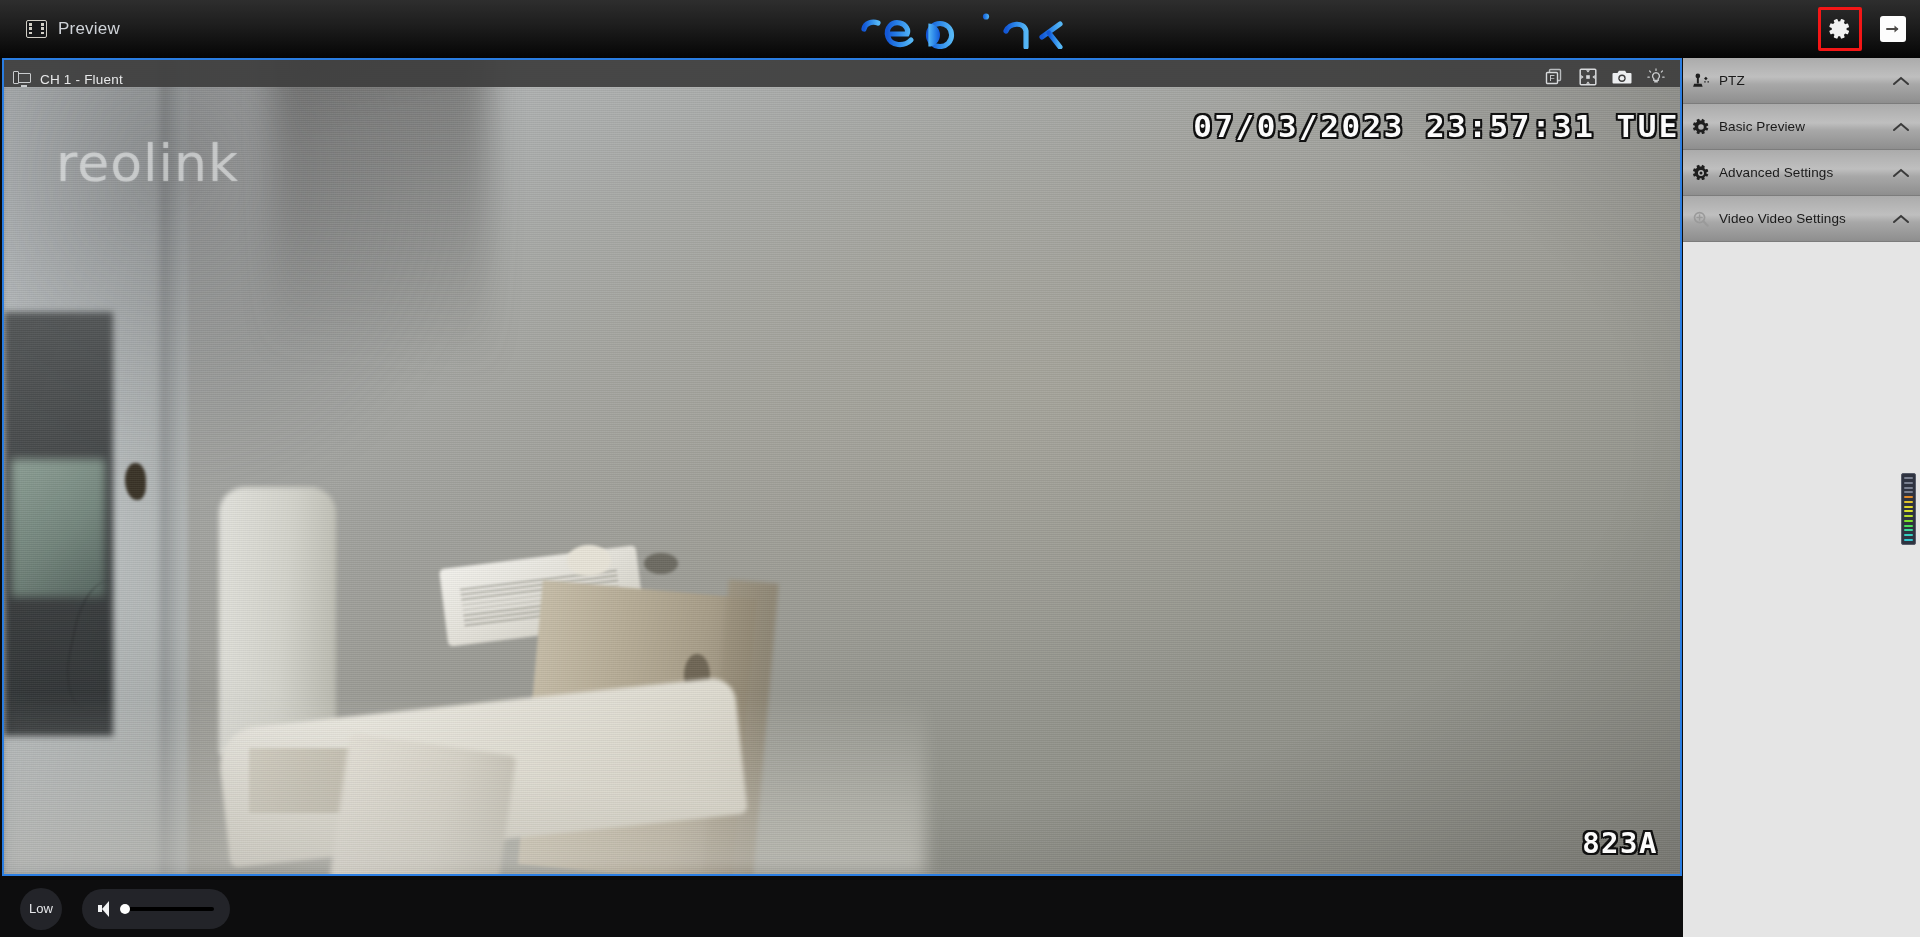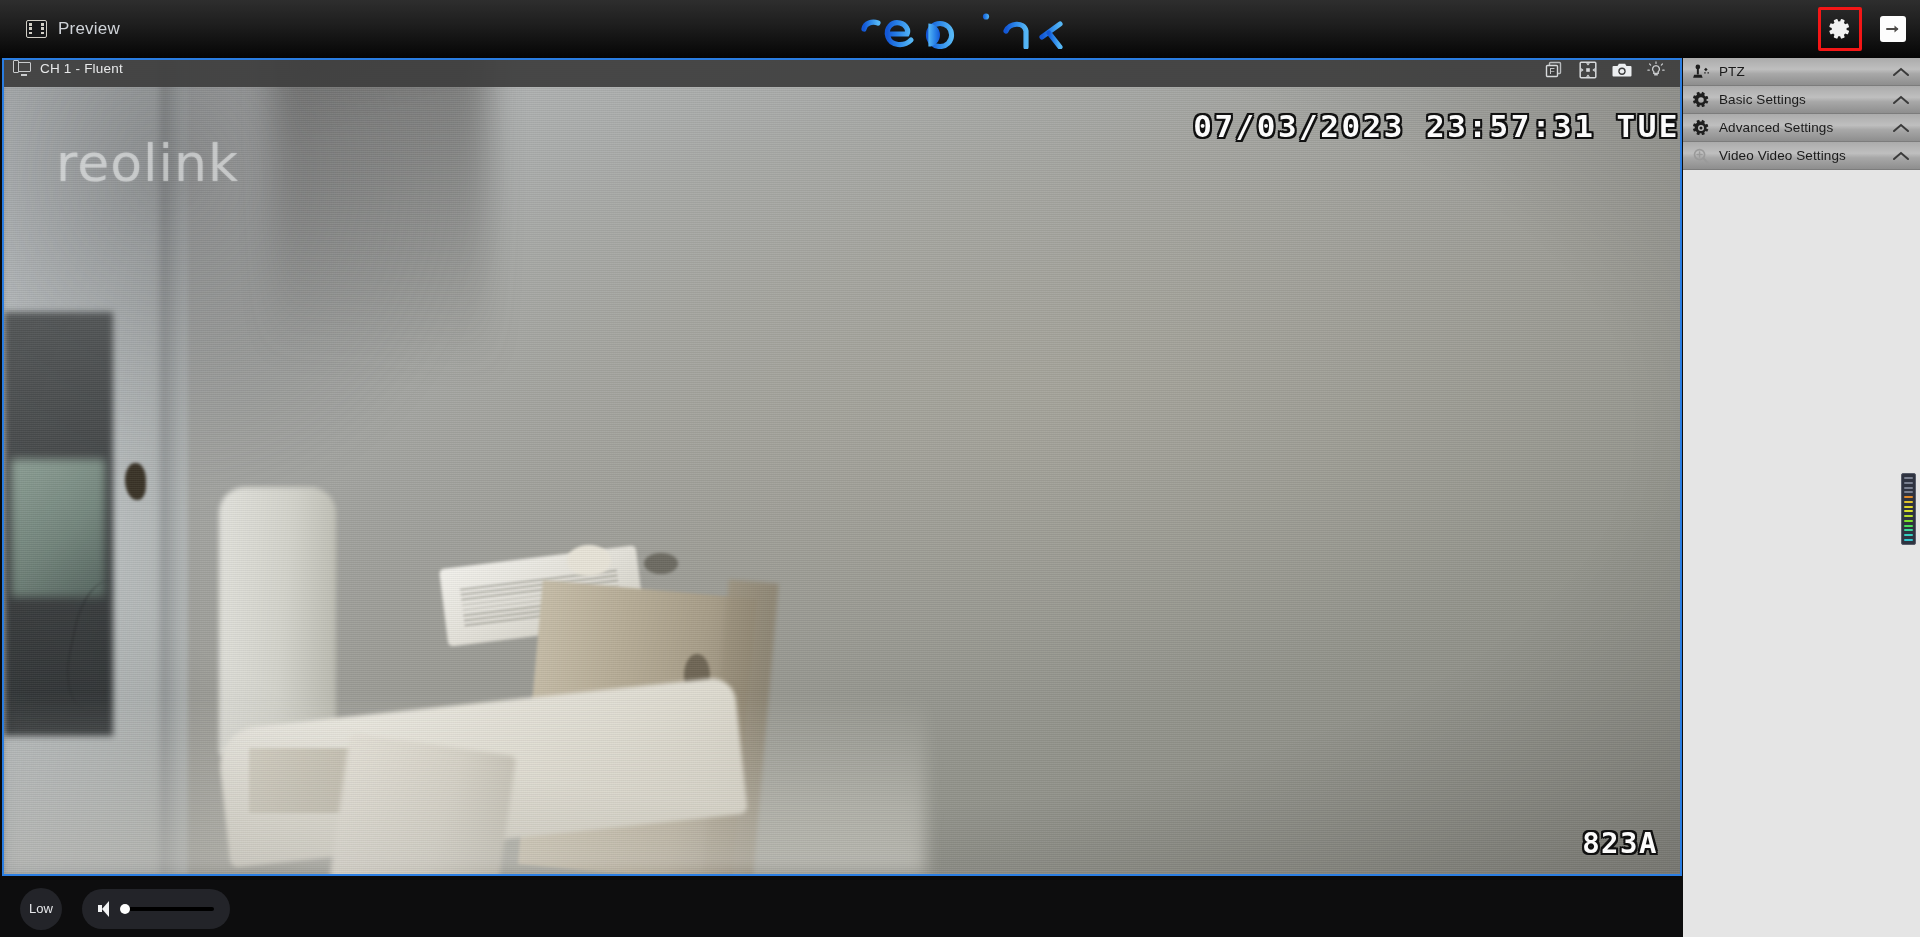--- a/index.html
+++ b/index.html
@@ -90,21 +90,21 @@
   .video-frame{
     position:absolute; left:2px; top:0px;
     width:1680px; height:818px;
     border:2px solid #2a7de1;
     overflow:hidden;
     background:#9a9a95;
   }
   .chan-bar{
     position:absolute;left:0;top:0;width:100%;height:27px;
     background:rgba(62,62,62,.93);
-    display:flex;align-items:flex-start;
+    display:flex;align-items:flex-end;
     z-index:6; padding:0 9px;
   }
   .chan-left{ display:flex; align-items:center; gap:9px; }
   .chan-title{ color:#e8e9ea; font-size:13.5px; letter-spacing:.2px; }
   .chan-right{ margin-left:auto; display:flex; align-items:center; gap:14px; padding-right:5px;}
   .chan-right .icon-btn{ width:20px;height:20px; }
 
   .ico-monitor{ width:18px;height:16px;position:relative;flex:none; }
   .ico-monitor .scr{
     position:absolute;right:0;top:2px;width:13px;height:10px;
@@ -312,21 +312,21 @@
     width:10px;height:10px;border-radius:50%;background:#fff;
   }
 
   
   .sidebar{
     position:absolute; right:0; top:58px; width:238px; height:879px;
     background:#e5e5e5;
     border-left:1px solid #0d0d0d;
   }
   .side-item{
-    height:28px; display:flex; align-items:center; gap:9px;
+    height:46px; display:flex; align-items:center; gap:9px;
     padding:0 9px;
     background:linear-gradient(to bottom,#ababab 0%,#bfbfbf 42%,#a8a8a8 58%,#8e8e8e 100%);
     border-bottom:1px solid #7c7c7c;
     cursor:pointer; user-select:none;
   }
   .side-item .label{
     color:#1a1a1a; font-size:13.5px; letter-spacing:.1px;
   }
   .chev{ margin-left:auto; }
   .side-icon{ width:18px; height:18px; flex:none; display:block; }
@@ -519,21 +519,21 @@
     <span class="label">PTZ</span>
     <svg class="chev" width="20" height="14" viewBox="0 0 20 14">
       <path d="M3 10 L10 4 L17 10" fill="none" stroke="#3a3a3a" stroke-width="2" stroke-linecap="round"></path>
     </svg>
   </div>
 
   <div class="side-item">
     <svg class="side-icon" viewBox="0 0 20 20">
       <path fill="#1f1f1f" d="M17.6 11.4l-1.5-.5a6 6 0 000-1.8l1.5-.5a.7.7 0 00.4-.9l-.7-1.8a.7.7 0 00-.9-.4l-1.5.5a6 6 0 00-1.3-1.3l.5-1.5a.7.7 0 00-.4-.9L11.9 1a.7.7 0 00-.9.4l-.5 1.5a6 6 0 00-1.8 0L8.2 1.4a.7.7 0 00-.9-.4L5.5 1.7a.7.7 0 00-.4.9l.5 1.5a6 6 0 00-1.3 1.3l-1.5-.5a.7.7 0 00-.9.4l-.7 1.8a.7.7 0 00.4.9l1.5.5a6 6 0 000 1.8l-1.5.5a.7.7 0 00-.4.9l.7 1.8a.7.7 0 00.9.4l1.5-.5a6 6 0 001.3 1.3l-.5 1.5a.7.7 0 00.4.9l1.8.7a.7.7 0 00.9-.4l.5-1.5a6 6 0 001.8 0l.5 1.5a.7.7 0 00.9.4l1.8-.7a.7.7 0 00.4-.9l-.5-1.5a6 6 0 001.3-1.3l1.5.5a.7.7 0 00.9-.4l.7-1.8a.7.7 0 00-.4-.9zM10 13.1A3.1 3.1 0 1113.1 10 3.1 3.1 0 0110 13.1z"></path>
     </svg>
-    <span class="label">Basic Settings</span>
+    <span class="label">Basic Preview</span>
     <svg class="chev" width="20" height="14" viewBox="0 0 20 14">
       <path d="M3 10 L10 4 L17 10" fill="none" stroke="#3a3a3a" stroke-width="2" stroke-linecap="round"></path>
     </svg>
   </div>
 
   <div class="side-item">
     <svg class="side-icon" viewBox="0 0 20 20">
       <path fill="#1f1f1f" d="M17.6 11.4l-1.5-.5a6 6 0 000-1.8l1.5-.5a.7.7 0 00.4-.9l-.7-1.8a.7.7 0 00-.9-.4l-1.5.5a6 6 0 00-1.3-1.3l.5-1.5a.7.7 0 00-.4-.9L11.9 1a.7.7 0 00-.9.4l-.5 1.5a6 6 0 00-1.8 0L8.2 1.4a.7.7 0 00-.9-.4L5.5 1.7a.7.7 0 00-.4.9l.5 1.5a6 6 0 00-1.3 1.3l-1.5-.5a.7.7 0 00-.9.4l-.7 1.8a.7.7 0 00.4.9l1.5.5a6 6 0 000 1.8l-1.5.5a.7.7 0 00-.4.9l.7 1.8a.7.7 0 00.9.4l1.5-.5a6 6 0 001.3 1.3l-.5 1.5a.7.7 0 00.4.9l1.8.7a.7.7 0 00.9-.4l.5-1.5a6 6 0 001.8 0l.5 1.5a.7.7 0 00.9.4l1.8-.7a.7.7 0 00.4-.9l-.5-1.5a6 6 0 001.3-1.3l1.5.5a.7.7 0 00.9-.4l.7-1.8a.7.7 0 00-.4-.9z"></path>
       <circle cx="10" cy="10" r="3.3" fill="#bcbcbc"></circle>
       <circle cx="10" cy="10" r="1.7" fill="#1f1f1f"></circle>

